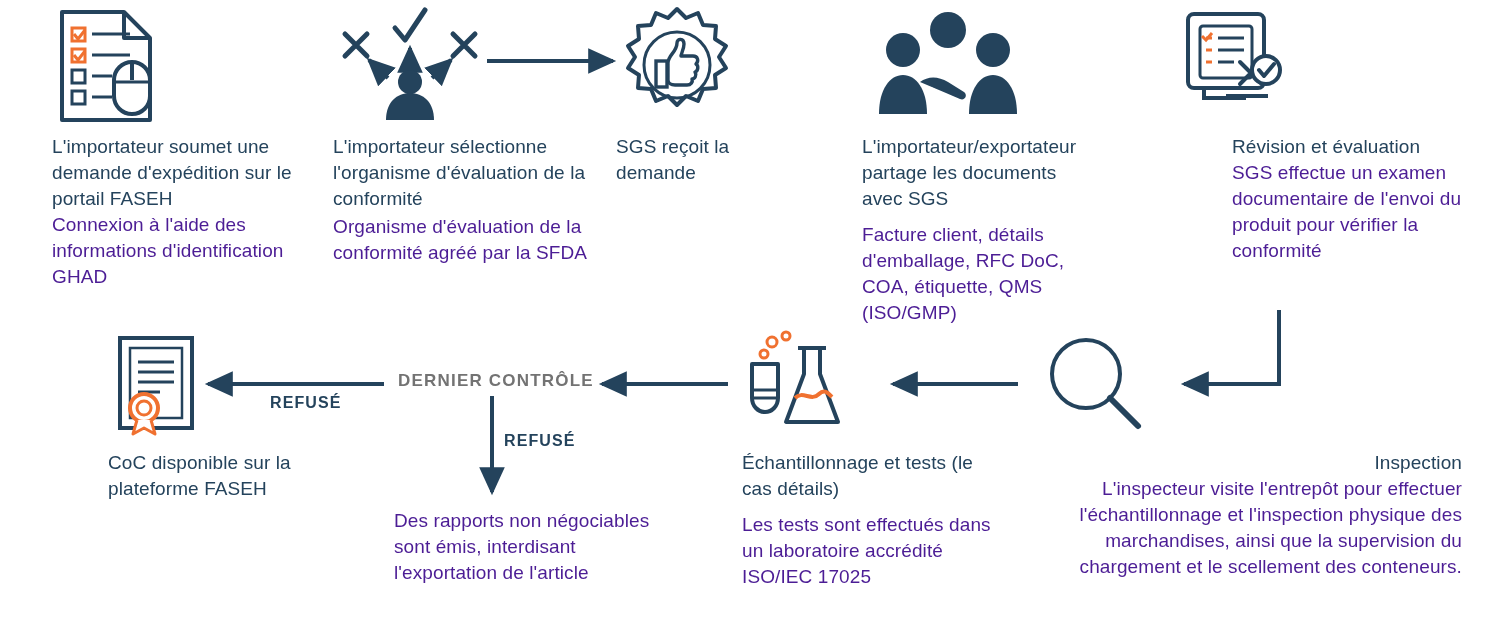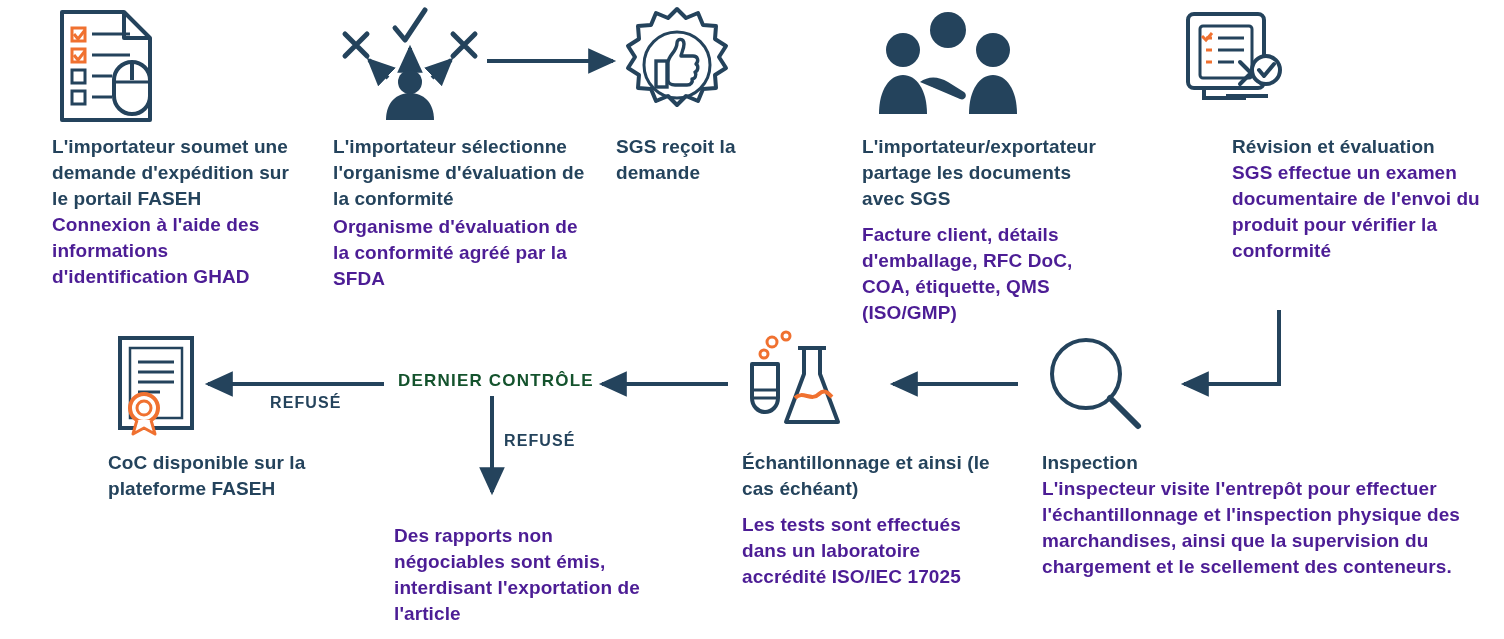--- a/index.html
+++ b/index.html
@@ -35,34 +35,34 @@
   }
   .arrow-label {
     position: absolute;
     color: #24435c;
     font-size: 16px;
     letter-spacing: 1.1px;
     font-weight: 600;
   }
   .node-label {
     position: absolute;
-    color: #14532d;
+    color: #737373;
     font-size: 17px;
     letter-spacing: 1.2px;
     font-weight: 700;
   }
   svg.arrows {
     position: absolute;
     left: 0;
     top: 0;
     width: 1504px;
     height: 639px;
     pointer-events: none;
   }
-  .txt-block { position: absolute; width: 230px; font-weight: bold; }
+  .txt-block { position: absolute; width: 230px; }
 </style>
 </head>
 <body>
 
 <div id="canvas">
 
   <svg class="arrows" viewBox="0 0 1504 639">
     <defs>
       <marker id="ah" markerWidth="9" markerHeight="9" refX="6.2" refY="3.2" orient="auto">
         <path d="M0,0 L7,3.2 L0,6.4 z" fill="#24435c"></path>
@@ -207,27 +207,27 @@
   </div>
 
   <div class="node-label" style="left:398px; top:371px;">DERNIER CONTRÔLE</div>
   <div class="arrow-label" style="left:270px; top:394px;">REFUSÉ</div>
   <div class="arrow-label" style="left:504px; top:432px;">REFUSÉ</div>
 
   <div class="txt-block" style="left:108px; top:450px; width:230px;">
     <div class="title">CoC disponible sur la plateforme FASEH</div>
   </div>
 
-  <div class="txt-block" style="left:394px; top:508px; width:260px;margin-top:15px;">
+  <div class="txt-block" style="left:394px; top:508px; width:260px;">
     <div class="detail">Des rapports non négociables sont émis, interdisant l'exportation de l'article</div>
   </div>
 
   <div class="txt-block" style="left:742px; top:450px; width:250px;">
-    <div class="title">Échantillonnage et ainsi (le cas échéant)</div>
+    <div class="title">Échantillonnage et tests (le cas détails)</div>
     <div class="detail" style="margin-top:10px;">Les tests sont effectués dans un laboratoire accrédité ISO/IEC 17025</div>
   </div>
 
-  <div class="txt-block" style="left:1042px; top:450px; width:420px;">
+  <div class="txt-block" style="left:1042px; top:450px; width:420px;text-align:right;">
     <div class="title">Inspection</div>
     <div class="detail" style="">L'inspecteur visite l'entrepôt pour effectuer l'échantillonnage et l'inspection physique des marchandises, ainsi que la supervision du chargement et le scellement des conteneurs.</div>
   </div>
 
 </div>
 
 </body></html>

